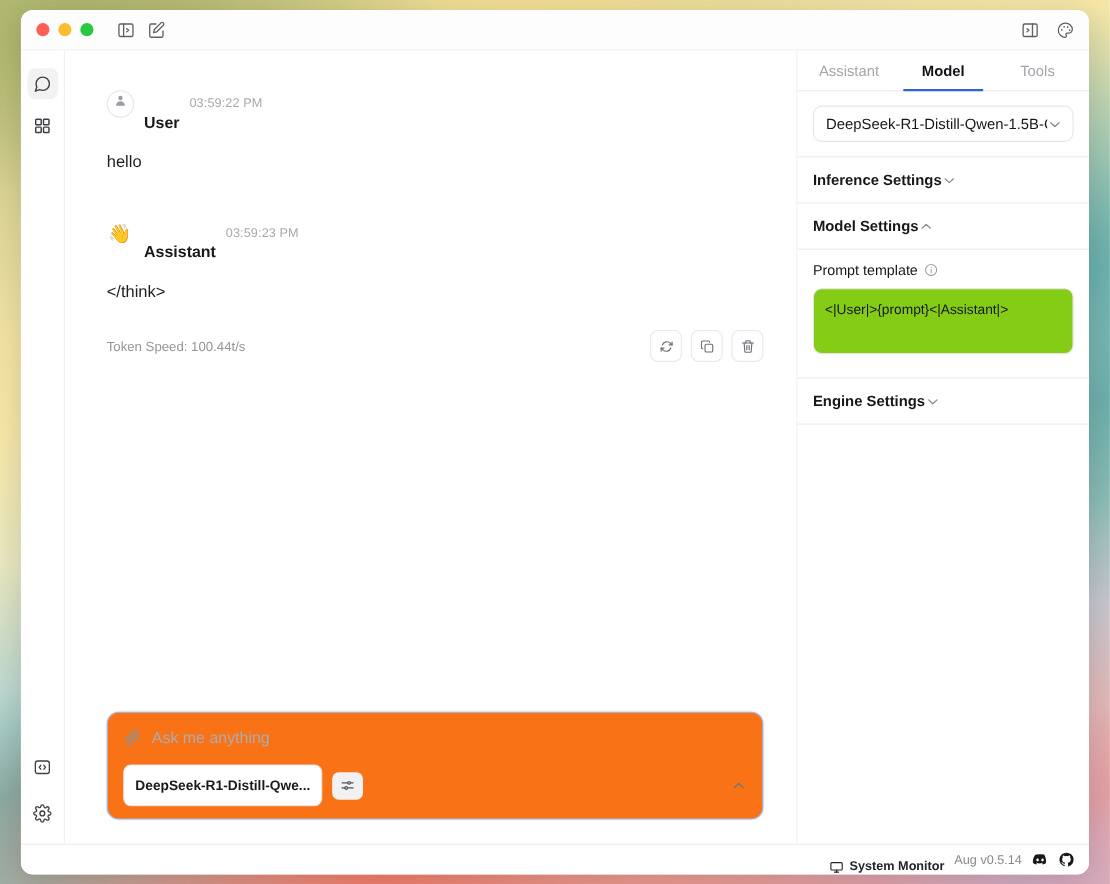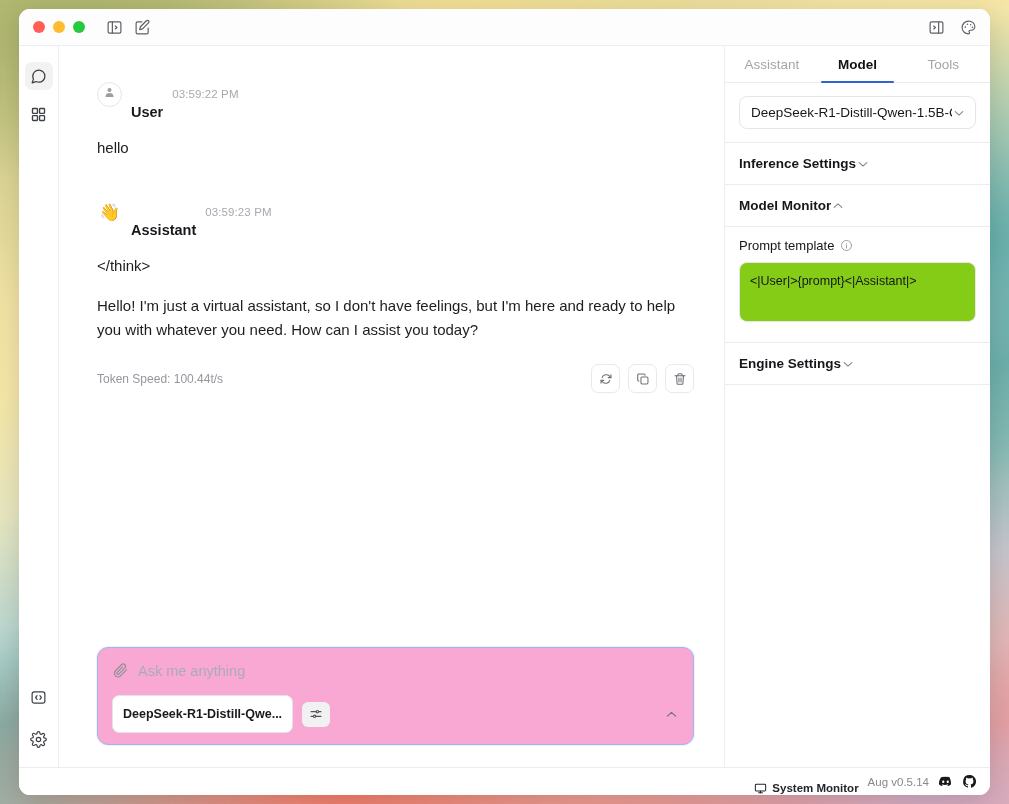--- a/index.html
+++ b/index.html
@@ -153,21 +153,21 @@
     display: flex; align-items: center; justify-content: center;
     color: #6d7076;
   }
   .actbtn svg { width: 14px; height: 14px; display: block; }
 
   
   .composer-wrap { padding: 0 30px 22px 38px; }
   .composer {
     border: 1px solid #9db8e8;
     border-radius: 11px;
-    background: #f9a8d4;
+    background: #f97316;
     padding: 14px 14px 11px 14px;
     box-shadow: 0 0 0 1px rgba(157,184,232,0.18);
     height: 98px;
     display: flex;
     flex-direction: column;
   }
   .composer-top { display: flex; align-items: center; gap: 9px; }
   .clip { width: 17px; height: 17px; color: #8e9197; display: block; }
   .composer-input {
     border: none; outline: none;
@@ -410,21 +410,20 @@
           </div>
 
           <div class="msg">
             <div class="msg-head">
               <span class="emoji-avatar">👋</span>
               <span class="author">Assistant</span>
               <span class="timestamp">03:59:23 PM</span>
             </div>
             <div class="msg-body">
               <div class="thinkline">&lt;/think&gt;</div>
-              <div class="answer">Hello! I'm just a virtual assistant, so I don't have feelings, but I'm here and ready to help you with whatever you need. How can I assist you today?</div>
             </div>
             <div class="msg-footer">
               <span class="tokenspeed">Token Speed: 100.44t/s</span>
               <div class="msg-actions">
                 <div class="actbtn">
                   <span>
                     <svg viewBox="0 0 24 24" fill="none" stroke="currentColor" stroke-width="1.9" stroke-linecap="round" stroke-linejoin="round">
                       <polyline points="20.5,5 20.5,9.6 15.9,9.6"></polyline>
                       <polyline points="3.5,19 3.5,14.4 8.1,14.4"></polyline>
                       <path d="M5.4 9.6A7.4 7.4 0 0 1 17.6 6.8l2.9 2.8"></path>
@@ -514,21 +513,21 @@
         <div class="accordion">
           <span class="accordion-title">Inference Settings</span>
           <span>
             <svg class="chev" viewBox="0 0 24 24" fill="none" stroke="currentColor" stroke-width="1.9" stroke-linecap="round" stroke-linejoin="round">
               <polyline points="5.5,9.5 12,15.5 18.5,9.5"></polyline>
             </svg>
           </span>
         </div>
 
         <div class="accordion">
-          <span class="accordion-title">Model Monitor</span>
+          <span class="accordion-title">Model Settings</span>
           <span>
             <svg class="chev" viewBox="0 0 24 24" fill="none" stroke="currentColor" stroke-width="1.9" stroke-linecap="round" stroke-linejoin="round">
               <polyline points="5.5,14.5 12,8.5 18.5,14.5"></polyline>
             </svg>
           </span>
         </div>
 
         <div class="settings-block">
           <div class="field-label-row">
             <span class="field-label">Prompt template</span>

